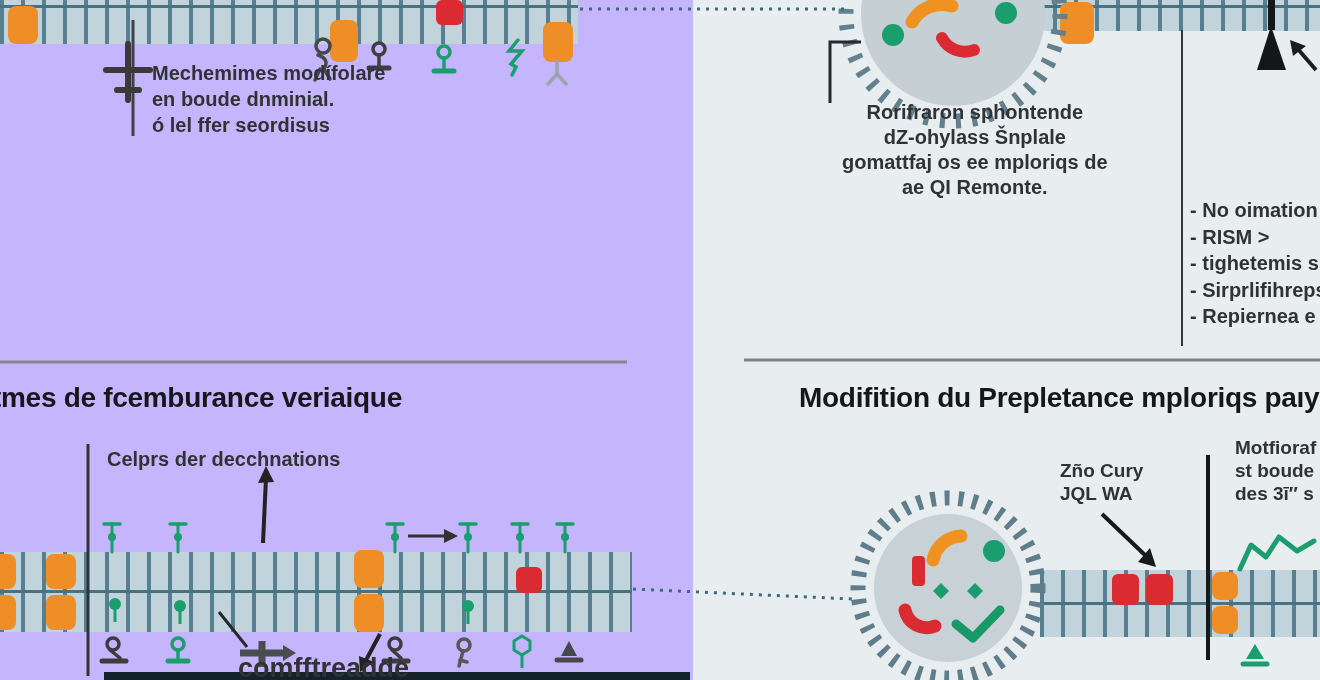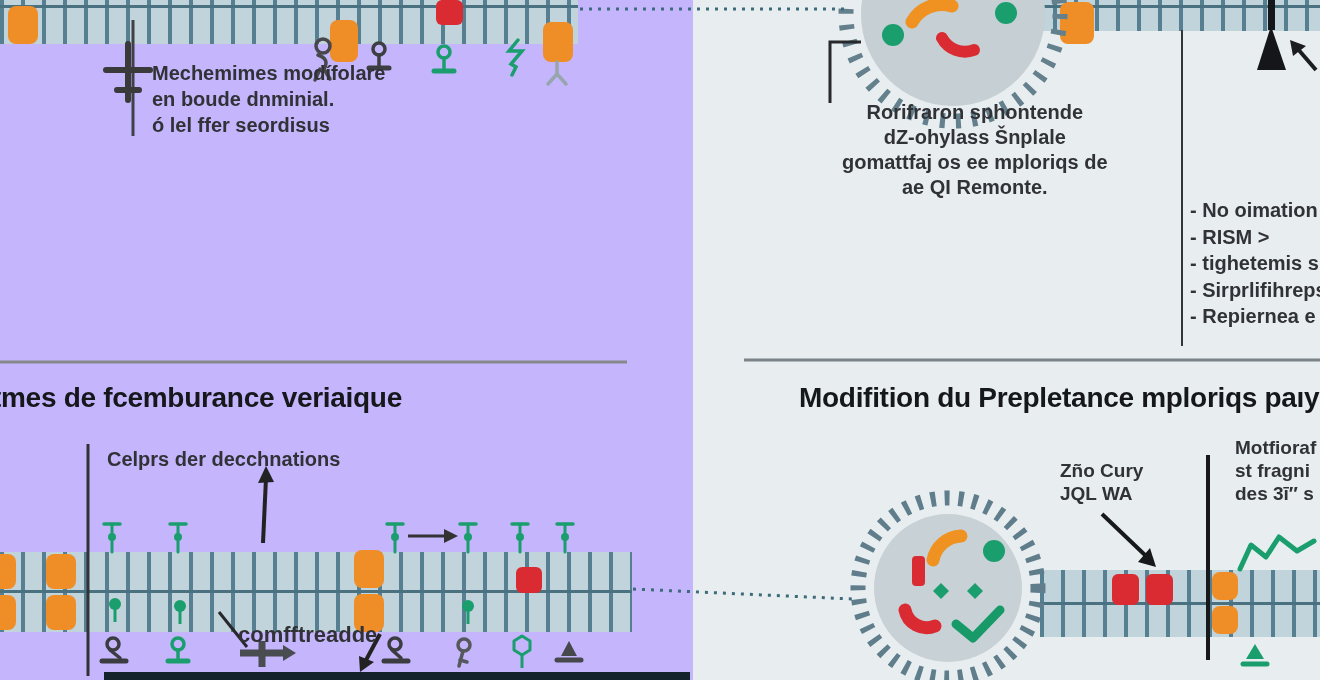--- a/index.html
+++ b/index.html
@@ -32,21 +32,21 @@
   .hg div{flex:1;background:#ef8e27;border-radius:8px;}
 
   svg.overlay{position:absolute;left:0;top:0;z-index:4;pointer-events:none;}
 
   
   .tb{position:absolute;font-size:20px;line-height:26px;font-weight:600;color:#303236;white-space:nowrap;z-index:5;}
   #t-tl{left:152px;top:60px;}
   #t-tr{left:842px;top:100px;line-height:25px;text-align:center;}
   #t-notes{left:1190px;top:197px;line-height:26.5px;font-weight:700;}
   #t-bl{left:107px;top:446px;}
-  #t-comfft{left:238px;top:622px;font-size:22px;}
+  #t-comfft{left:238px;top:655px;font-size:27px;}
   #t-br1{left:1036px;top:459px;font-size:19px;line-height:23px;margin-left:24px;}
   #t-br2{left:1235px;top:436px;font-size:19px;line-height:23px;}
   .title{position:absolute;font-size:28px;font-weight:800;color:#15171b;white-space:nowrap;z-index:5;letter-spacing:-0.3px;}
   #title-l{left:-8px;top:382px;}
   #title-r{left:799px;top:382px;}
 </style>
 </head>
 <body>
 
 <div id="stage">
@@ -302,17 +302,17 @@
 
   <div class="tb" id="t-comfft">comfftreadde</div>
 
   <div class="tb" id="t-br1">
     <div>Zño Cury</div>
     <div>JQL WA</div>
   </div>
 
   <div class="tb" id="t-br2">
     <div>Motfioraf</div>
-    <div>st fragni</div>
+    <div>st boude</div>
     <div>des 3ī″ s</div>
   </div>
 
 </div>
 
 </body></html>

